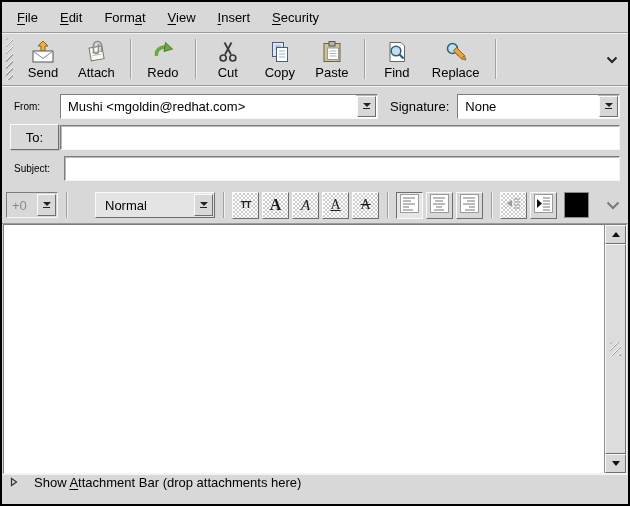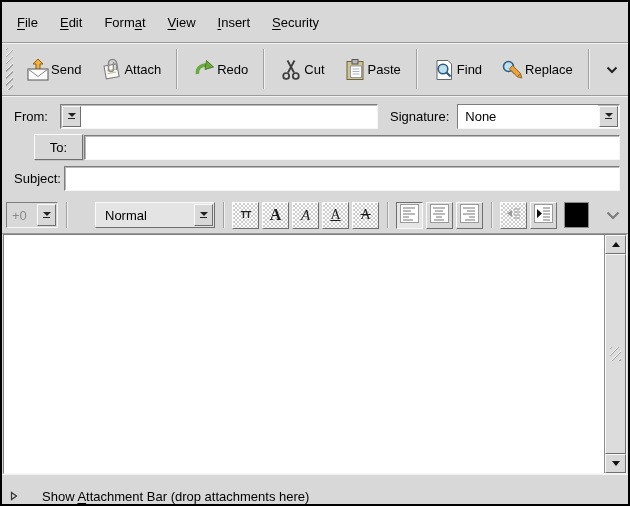--- a/index.html
+++ b/index.html
@@ -9,54 +9,54 @@
   .window {
     width:630px; height:506px;
     border:2px solid #000;
     background:#d8d8d8;
     display:flex; flex-direction:column;
     overflow:hidden;
   }
 
   
   .menubar {
-    height:41px; display:flex; align-items:center;
+    height:31px; display:flex; align-items:center;
     padding-left:4px; background:#d8d8d8;
     border-bottom:1px solid #9a9a9a;
     box-shadow:0 1px 0 #f2f2f2;
     font-size:13px;
   }
   .menu-item { padding:4px 11px; cursor:default; }
   .mn { text-decoration:underline; text-underline-offset:2px; }
 
   
   .toolbar {
     height:53px; display:flex; align-items:center;
     padding:2px 6px 2px 2px;
     border-bottom:1px solid #9a9a9a;
     box-shadow:0 1px 0 #f2f2f2;
   }
   .grip {
     width:7px; height:42px; margin:0 4px 0 2px;
     background:repeating-linear-gradient(135deg,#f4f4f4 0 1px,#9f9f9f 1px 2px,#d8d8d8 2px 5px);
   }
   .tb-btn {
-    display:flex; flex-direction:row; align-items:center; justify-content:center;
+    display:flex; flex-direction:column; align-items:center; justify-content:center;
     min-width:52px; height:46px; padding:1px 8px 0 8px;
     border:1px solid transparent; background:transparent;
     font-size:13px; gap:1px;
   }
   .tb-btn .ic { width:24px; height:24px; display:flex; align-items:center; justify-content:center; }
   .tb-sep { width:1px; height:40px; background:#a2a2a2; margin:0 6px; box-shadow:1px 0 0 #f0f0f0; }
   .tb-chevron { margin-left:auto; padding:0 4px; display:flex; align-items:center; }
 
   
   .headers { padding:7px 8px 6px 8px; display:flex; flex-direction:column; gap:5px; }
   .hrow { display:flex; align-items:center; height:26px; }
-  .hlabel { width:50px; font-size:13px; padding-left:4px; }
+  .hlabel { width:50px; font-size:10px; padding-left:4px; }
   .entry {
     background:#fff; height:25px;
     border:1px solid; border-color:#7d7d7d #f6f6f6 #f6f6f6 #7d7d7d;
     box-shadow:inset 1px 1px 0 #b9b9b9;
     font-size:13px; font-family:"Liberation Sans",sans-serif;
     padding:0 5px; outline:none;
   }
   input.entry { width:100%; }
   .combo { display:flex; align-items:stretch; background:#fff;
     border:1px solid; border-color:#7d7d7d #f6f6f6 #f6f6f6 #7d7d7d;
@@ -137,21 +137,21 @@
   .sb-thumb {
     flex:1; background:#dcdcdc;
     border:1px solid; border-color:#fafafa #6e6e6e #6e6e6e #fafafa;
     display:flex; align-items:center; justify-content:center;
   }
   .sb-grip { width:11px; height:14px;
     background:repeating-linear-gradient(135deg,#f6f6f6 0 1px,#9f9f9f 1px 2px,#dcdcdc 2px 5px); }
 
   
   .statusbar {
-    height:30px; display:flex; align-items:flex-end; gap:24px;
+    height:30px; display:flex; align-items:flex-start; gap:16px;
     padding-left:8px; font-size:13px; background:#d8d8d8;
     border-top:1px solid #f2f2f2;
   }
 </style>
 </head>
 <body>
 
 <div class="window">
 
   <div class="menubar">
@@ -211,20 +211,34 @@
         <svg width="24" height="24" viewBox="0 0 24 24">
             <line x1="8.5" y1="2.5" x2="15" y2="14.5" stroke="#3a3a3a" stroke-width="1.8"></line>
             <line x1="15.5" y1="2.5" x2="9" y2="14.5" stroke="#3a3a3a" stroke-width="1.8"></line>
             <circle cx="7.2" cy="18" r="3" fill="none" stroke="#3a3a3a" stroke-width="1.7"></circle>
             <circle cx="16.8" cy="18" r="3" fill="none" stroke="#3a3a3a" stroke-width="1.7"></circle>
           </svg>
       </span>
       <span>Cut</span>
     </div>
 
+    <div class="tb-btn">
+      <span class="ic">
+        <svg width="24" height="24" viewBox="0 0 24 24">
+            <rect x="4.5" y="2.5" width="11" height="14" fill="#dfe8f4" stroke="#4a5d78"></rect>
+            <line x1="7" y1="6" x2="13" y2="6" stroke="#8ba0bd"></line>
+            <line x1="7" y1="9" x2="13" y2="9" stroke="#8ba0bd"></line>
+            <rect x="8.5" y="7.5" width="11" height="14" fill="#ffffff" stroke="#4a5d78"></rect>
+            <line x1="11" y1="11" x2="17" y2="11" stroke="#9bb0cd"></line>
+            <line x1="11" y1="14" x2="17" y2="14" stroke="#9bb0cd"></line>
+            <line x1="11" y1="17" x2="17" y2="17" stroke="#9bb0cd"></line>
+          </svg>
+      </span>
+      <span>Copy</span>
+    </div>
 
     <div class="tb-btn">
       <span class="ic">
         <svg width="24" height="24" viewBox="0 0 24 24">
             <rect x="4" y="3.5" width="16" height="18" fill="#cfc493" stroke="#6b6244"></rect>
             <rect x="9" y="1.5" width="6" height="4.5" fill="#b5b5b5" stroke="#555"></rect>
             <rect x="7.5" y="8" width="11" height="11.5" fill="#ffffff" stroke="#999"></rect>
             <line x1="9.5" y1="11" x2="16.5" y2="11" stroke="#a8b4c4"></line>
             <line x1="9.5" y1="13.5" x2="16.5" y2="13.5" stroke="#a8b4c4"></line>
             <line x1="9.5" y1="16" x2="16.5" y2="16" stroke="#a8b4c4"></line>
@@ -267,37 +281,38 @@
           </svg>
       </span>
     </div>
   </div>
 
   <div class="headers">
 
     <div class="hrow">
       <span class="hlabel">From:</span>
       <div class="combo from-combo">
+        <span class="combo-text">Mushi &lt;mgoldin@redhat.com&gt;</span>
         <span class="combo-arrow-btn">
             <span class="arrow-down"></span>
             <span class="arrow-bar"></span>
           </span>
       </div>
       <span class="sig-label">Signature:</span>
       <div class="combo sig-combo">
         <span class="combo-text">None</span>
         <span class="combo-arrow-btn">
             <span class="arrow-down"></span>
             <span class="arrow-bar"></span>
           </span>
       </div>
     </div>
 
     <div class="hrow">
-      <div style="width:50px; padding-right:6px;margin-left:24px;">
+      <div style="width:50px; padding-right:6px;">
         <button class="btn-raised to-btn">
             <span>To:</span>
           </button>
       </div>
       <input class="entry flex1" type="text" value="" style="">
     </div>
 
     <div class="hrow">
       <span class="hlabel" style="width:54px;">Subject:</span>
       <input class="entry flex1" type="text" value="" style="">

